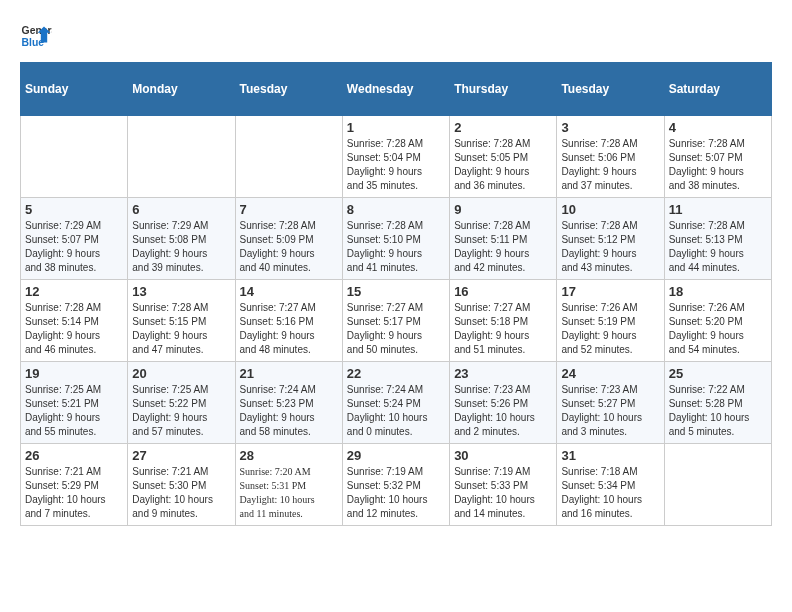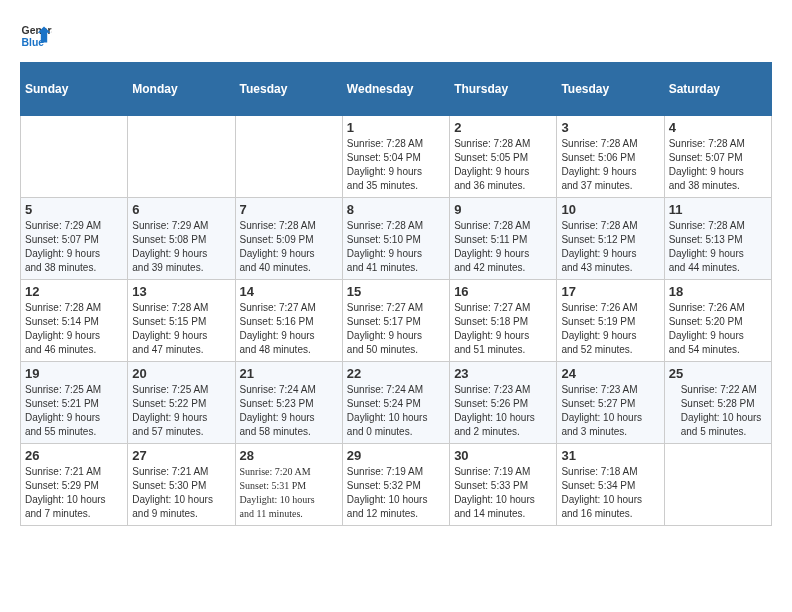--- a/index.html
+++ b/index.html
@@ -286,21 +286,21 @@
         </td>
         <td>
           <div class="day-number">24</div>
           <div class="day-info" style="white-space: pre-line;">Sunrise: 7:23 AM
 Sunset: 5:27 PM
 Daylight: 10 hours
 and 3 minutes.</div>
         </td>
         <td>
           <div class="day-number">25</div>
-          <div class="day-info" style="white-space: pre-line; margin-left: 12px;">Sunrise: 7:22 AM
+          <div class="day-info" style="white-space: pre-line;">Sunrise: 7:22 AM
 Sunset: 5:28 PM
 Daylight: 10 hours
 and 5 minutes.</div>
         </td>
       </tr>
       <tr>
         <td>
           <div class="day-number">26</div>
           <div class="day-info" style="white-space: pre-line;">Sunrise: 7:21 AM
 Sunset: 5:29 PM

